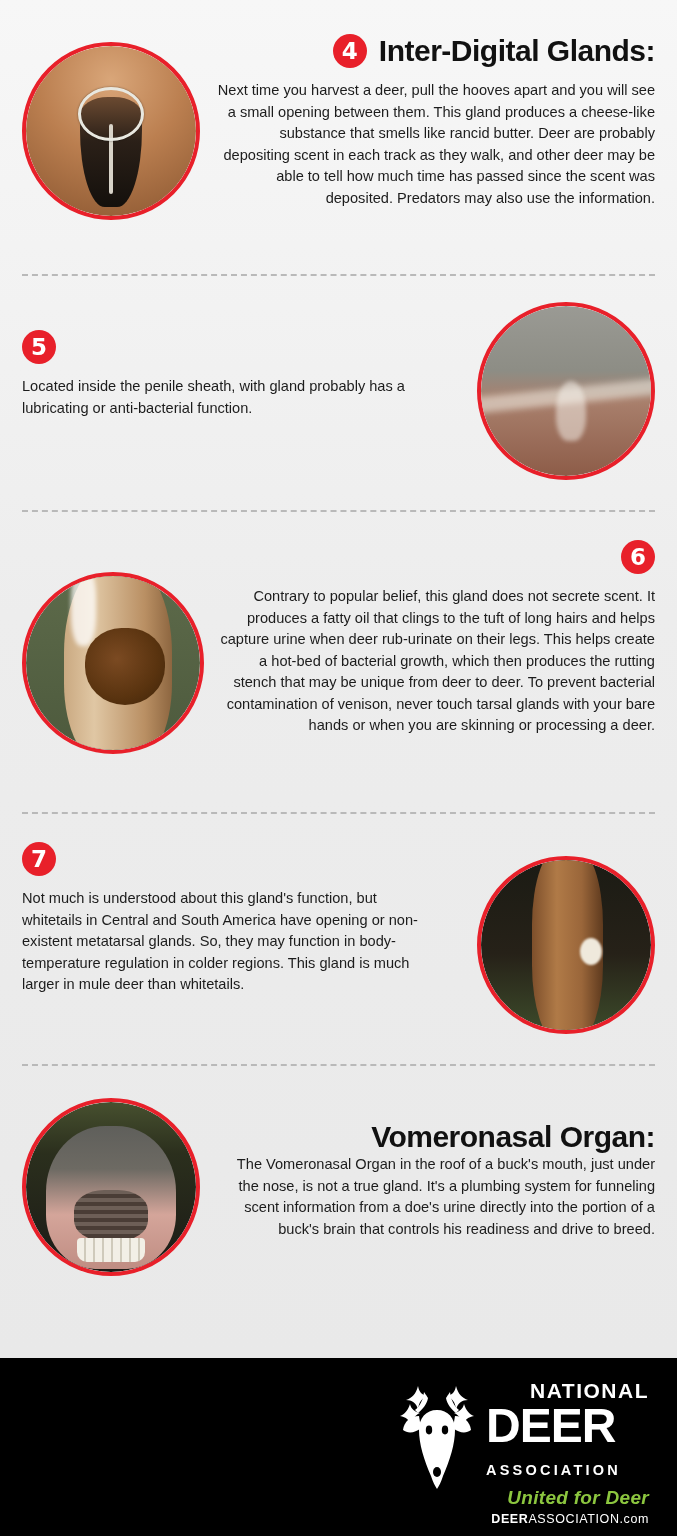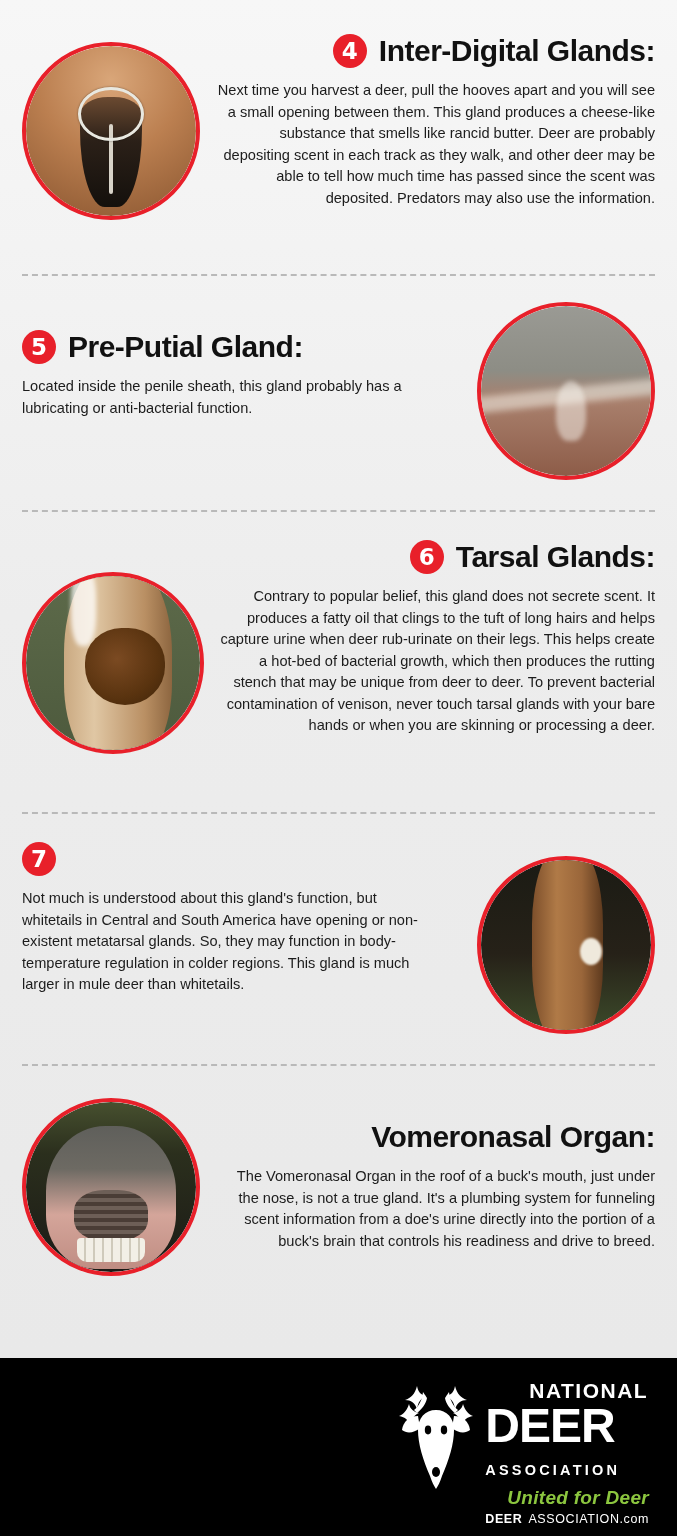--- a/index.html
+++ b/index.html
@@ -296,21 +296,21 @@
     letter-spacing: .3px;
   }
   .logo-url {
     text-align: right;
     font-size: 12.5px;
     letter-spacing: .6px;
     margin-top: 6px;
     color: #ffffff;
     font-weight: bold;
   }
-  .logo-url .light { color: #ffffff; font-weight: normal; padding-left: 6px; }
+  .logo-url .light { color: #ffffff; font-weight: normal; }
   .deer-mark {
     width: 78px;
     height: 110px;
     position: relative;
     flex: 0 0 auto;
   }
 </style>
 </head>
 <body>
 
@@ -335,23 +335,22 @@
     </div>
   </div>
 
   <div class="divider" style="margin-top:6px;"></div>
 
   <div class="section" style="padding-top:26px; height:240px;">
     <div style="display:flex; align-items:flex-start; gap:16px;">
       <div style="flex:1 1 auto; padding-top:28px;">
         <div class="heading-row left">
           <span class="num-badge">5</span>
-          <span class="heading-title">Pre-Putial Gland:</span>
-        </div>
-        <div class="body-text left" style="margin-top:12px; max-width:420px;">Located inside the penile sheath, this gland probably has a lubricating or anti-bacterial function.</div>
+        </div>
+        <div class="body-text left" style="margin-top:12px; max-width:420px;">Located inside the penile sheath, with gland probably has a lubricating or anti-bacterial function.</div>
       </div>
       <div class="photo ph5" style="width:178px; height:178px;">
         <div class="inner">
           <div class="streak"></div>
           <div class="tuft"></div>
         </div>
       </div>
     </div>
   </div>
 
@@ -362,21 +361,20 @@
       <div class="photo ph6" style="width:182px; height:182px; margin-top:32px;">
         <div class="inner">
           <div class="leg"></div>
           <div class="whitestripe"></div>
           <div class="tarsal"></div>
         </div>
       </div>
       <div style="flex:1 1 auto;">
         <div class="heading-row right">
           <span class="num-badge">6</span>
-          <span class="heading-title">Tarsal Glands:</span>
         </div>
         <div class="body-text right" style="margin-top:12px;">Contrary to popular belief, this gland does not secrete scent. It produces a fatty oil that clings to the tuft of long hairs and helps capture urine when deer rub-urinate on their legs. This helps create a hot-bed of bacterial growth, which then produces the rutting stench that may be unique from deer to deer. To prevent bacterial contamination of venison, never touch tarsal glands with your bare hands or when you are skinning or processing a deer.</div>
       </div>
     </div>
   </div>
 
   <div class="divider" style="margin-top:0px;"></div>
 
   <div class="section" style="padding-top:28px; height:252px;">
     <div style="display:flex; align-items:flex-start; gap:16px;">
@@ -403,21 +401,21 @@
         <div class="inner">
           <div class="muzzle"></div>
           <div class="palate"></div>
           <div class="teeth"></div>
         </div>
       </div>
       <div style="flex:1 1 auto;">
         <div class="heading-row right" style="margin-top:28px;">
           <span class="heading-title">Vomeronasal Organ:</span>
         </div>
-        <div class="body-text right" style="margin-top:12px;">The Vomeronasal Organ in the roof of a buck's mouth, just under the nose, is not a true gland. It's a plumbing system for funneling scent information from a doe's urine directly into the portion of a buck's brain that controls his readiness and drive to breed.</div>
+        <div class="body-text right" style="">The Vomeronasal Organ in the roof of a buck's mouth, just under the nose, is not a true gland. It's a plumbing system for funneling scent information from a doe's urine directly into the portion of a buck's brain that controls his readiness and drive to breed.</div>
       </div>
     </div>
   </div>
 
   <div class="footer">
     <div class="logo-wrap">
       <div class="deer-mark">
         <svg viewBox="0 0 78 110" width="78" height="110" aria-hidden="true">
           <g fill="#ffffff">
 

